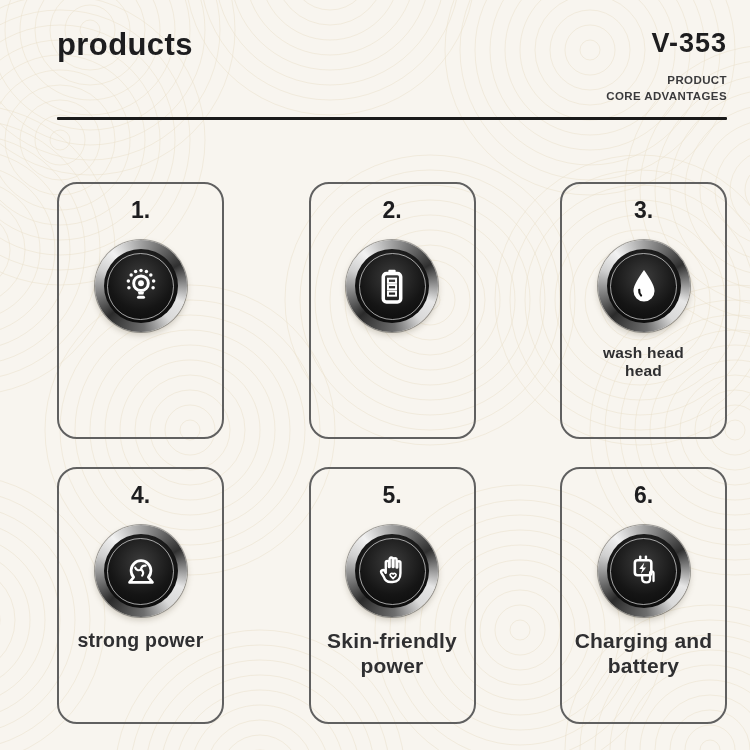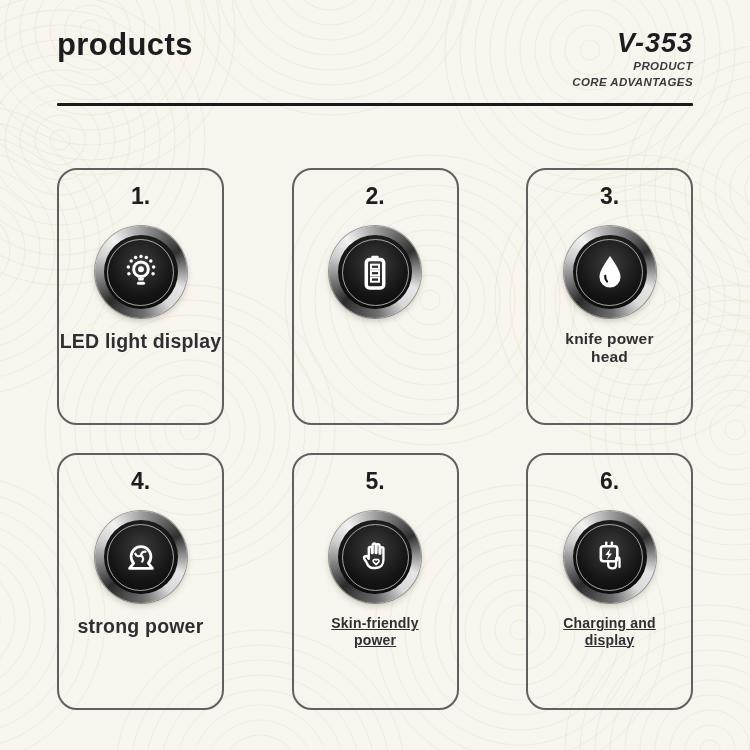--- a/index.html
+++ b/index.html
@@ -8,28 +8,28 @@
     position:relative;
     background:#f8f5ef;
     font-family:"Liberation Sans", sans-serif;
     color:#1d1d1f;
     overflow:hidden;
   }
   .bg-texture {
     position:absolute; inset:0; width:750px; height:750px;
     pointer-events:none;
   }
-  .page { position:relative; padding:26px 57px 0 57px; }
+  .page { position:relative; padding:26px 23px 0 57px; }
 
   
   .header { display:flex; justify-content:space-between; align-items:flex-start; }
   .title-block { font-size:31px; font-weight:600; letter-spacing:.4px; line-height:1.24; color:#1d1d1f; }
-  .model-block { text-align:right; padding-top:2px;font-style:italic; }
+  .model-block { text-align:right; padding-top:2px; }
   .model { font-size:27px; font-weight:700; letter-spacing:1px; }
-  .subtitle { font-size:11.5px; font-weight:600; color:#3a3a3c; letter-spacing:.4px; line-height:1.35; }
+  .subtitle { margin-top:14px; font-size:11.5px; font-weight:600; color:#3a3a3c; letter-spacing:.4px; line-height:1.35; }
   .divider { margin-top:13px; height:3px; background:#1a1a1a; border-radius:1px; }
 
   
   .grid {
     margin-top:62px;
     display:grid;
     grid-template-columns:repeat(3,167px);
     justify-content:space-between;
     row-gap:28px;
   }
@@ -62,21 +62,21 @@
   .badge-inner::after {
     content:""; position:absolute; inset:3.5px; border-radius:50%;
     border:1.5px solid rgba(225,225,225,.7);
     pointer-events:none;
   }
   .icon { width:44px; height:44px; display:block; position:relative; z-index:1; }
 
   
   .label { margin-top:12px; text-align:center; color:#2f2f31; line-height:1.18; font-weight:600; letter-spacing:.2px; }
   .label-lg { font-size:19.5px; }
-  .label-md { font-size:14px;text-decoration:underline; }
+  .label-md { font-size:21px; }
   .label-sm { font-size:15.5px; }
 </style>
 </head>
 <body>
 
 <svg class="bg-texture" id="texture-svg" xmlns="http://www.w3.org/2000/svg">
     <circle cx="90" cy="30" r="10" fill="none" stroke="#eadfc9" stroke-width="1" opacity="0.5"></circle>
     <circle cx="90" cy="30" r="25" fill="none" stroke="#eadfc9" stroke-width="1" opacity="0.5"></circle>
     <circle cx="90" cy="30" r="40" fill="none" stroke="#eadfc9" stroke-width="1" opacity="0.5"></circle>
     <circle cx="90" cy="30" r="55" fill="none" stroke="#eadfc9" stroke-width="1" opacity="0.5"></circle>
@@ -253,24 +253,20 @@
                 <circle cx="37.8" cy="18.6" r="1.9"></circle>
               <circle cx="37.2" cy="25.8" r="1.9"></circle>
               <circle cx="24" cy="21" r="3.2"></circle>
               <path d="M20.6 30.4 h6.8 l-0.8 2.8 h-5.2 Z"></path>
               <rect x="19.6" y="34.6" width="8.8" height="3.4" rx="1.7"></rect>
             </g>
             <circle cx="24" cy="21" r="8" fill="none" stroke="#fff" stroke-width="3.2"></circle>
           </svg>
         </div>
       </div>
-      <div class="label label-lg">
-        <div>LED light display</div>
-        <div></div>
-      </div>
     </div>
 
     <div class="card">
       <div class="card-number">2.</div>
       <div class="badge">
         <div class="badge-inner">
           <svg class="icon" viewBox="0 0 48 48">
             <rect x="20" y="6.2" width="8" height="4.6" rx="1.2" fill="#fff"></rect>
             <rect x="14.5" y="10.4" width="19" height="31" rx="3.6" fill="none" stroke="#fff" stroke-width="3.8"></rect>
             <rect x="19.6" y="16" width="8.8" height="4.6" fill="none" stroke="#fff" stroke-width="2.1"></rect>
@@ -285,21 +281,21 @@
       <div class="card-number">3.</div>
       <div class="badge">
         <div class="badge-inner">
           <svg class="icon" viewBox="0 0 48 48">
             <path d="M24 6.5 C19 14 12.5 22.5 12.5 29.5 a11.5 11.5 0 0 0 23 0 C35.5 22.5 29 14 24 6.5 Z" fill="#fff"></path>
             <path d="M18.8 28.2 c-.3 2.7 .6 4.8 2 6.2" stroke="#111" stroke-width="2.4" fill="none" stroke-linecap="round"></path>
           </svg>
         </div>
       </div>
       <div class="label label-sm">
-        <div>knife power</div>
+        <div>wash head</div>
         <div>head</div>
       </div>
     </div>
 
     <div class="card">
       <div class="card-number">4.</div>
       <div class="badge">
         <div class="badge-inner">
           <svg class="icon" viewBox="0 0 48 48">
             <path d="M11.5 36.5 L16 30.8 A10.8 10.8 0 1 1 32 30.8 L36.5 36.5 Z" fill="none" stroke="#fff" stroke-width="3" stroke-linejoin="round"></path>
@@ -342,18 +338,18 @@
             <rect x="18.6" y="7.2" width="2.6" height="5" rx="1.1" fill="#fff"></rect>
             <rect x="24.8" y="7.2" width="2.6" height="5" rx="1.1" fill="#fff"></rect>
             <rect x="14" y="12.2" width="18" height="16.5" rx="3" fill="none" stroke="#fff" stroke-width="2.8"></rect>
             <path d="M24.4 14.6 l-5.6 7.2 h3.4 l-1.6 5.6 5.6 -7.2 h-3.4 Z" fill="#fff"></path>
             <path d="M22 28.7 v3.5 c0 3.3 2.6 4.3 4.8 4.3 c2.6 0 3.8 -1.6 3.8 -3.8 v-6.2 c0 -2.9 3.8 -2.9 3.8 0 v8.5" fill="none" stroke="#fff" stroke-width="2.5" stroke-linecap="round"></path>
           </svg>
         </div>
       </div>
       <div class="label label-md">
         <div>Charging and</div>
-        <div>display</div>
+        <div>battery</div>
       </div>
     </div>
 
   </main>
 </div>
 
 </body></html>

